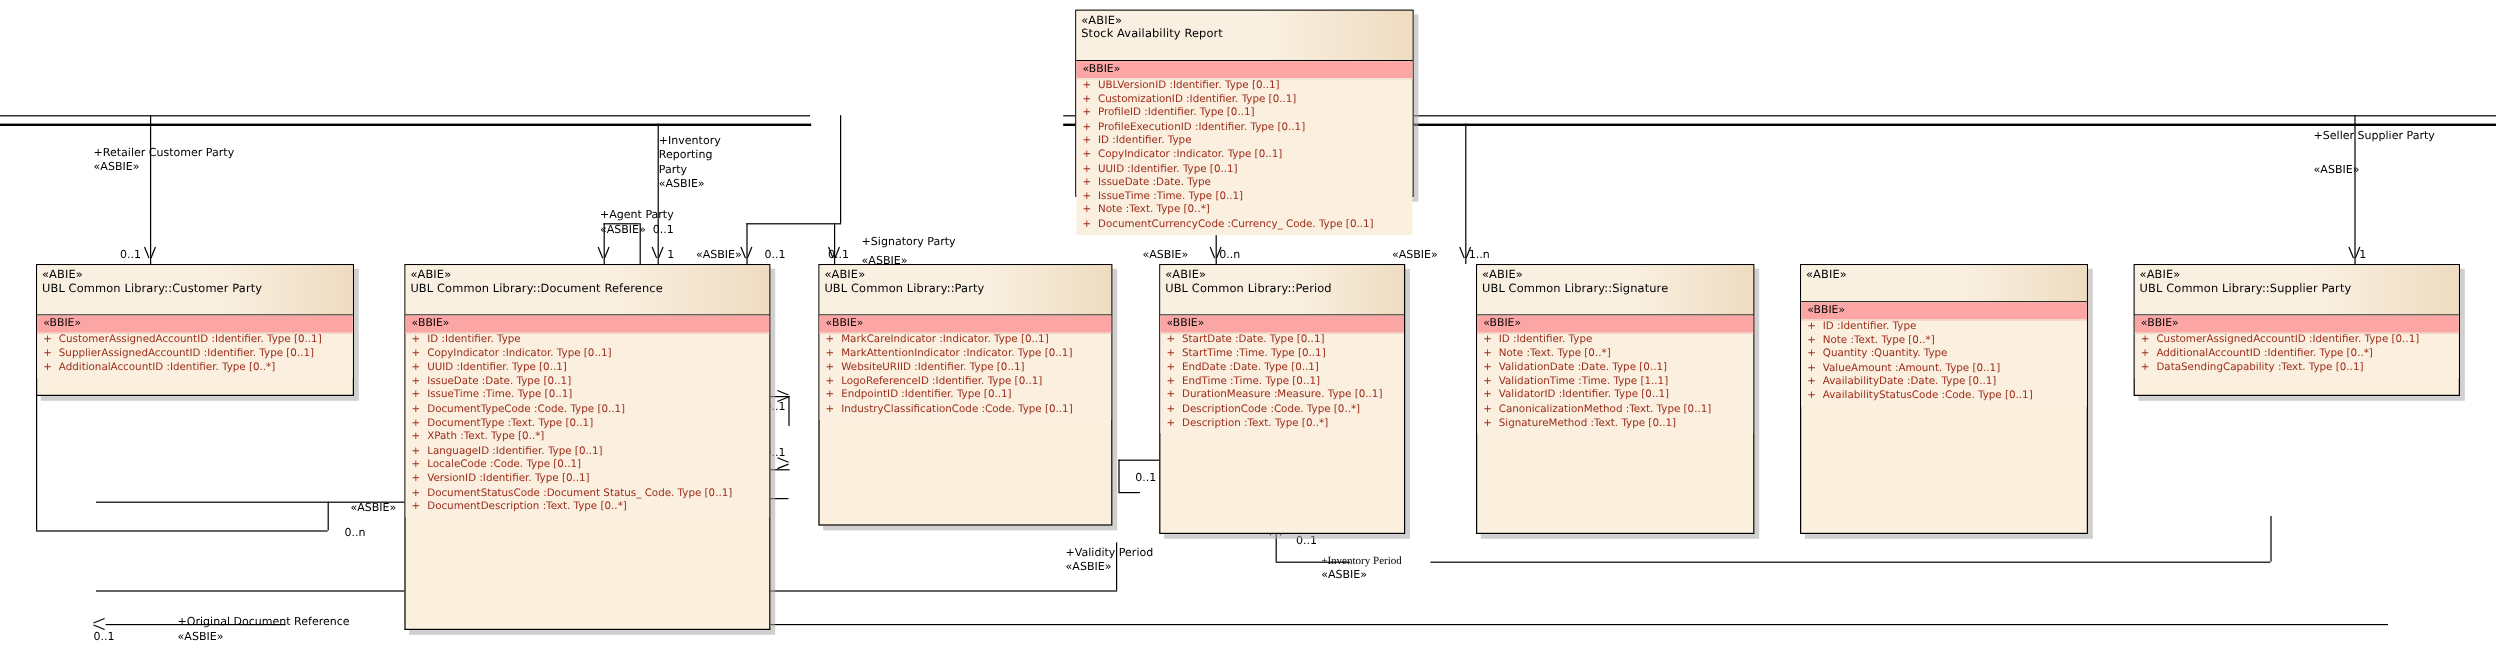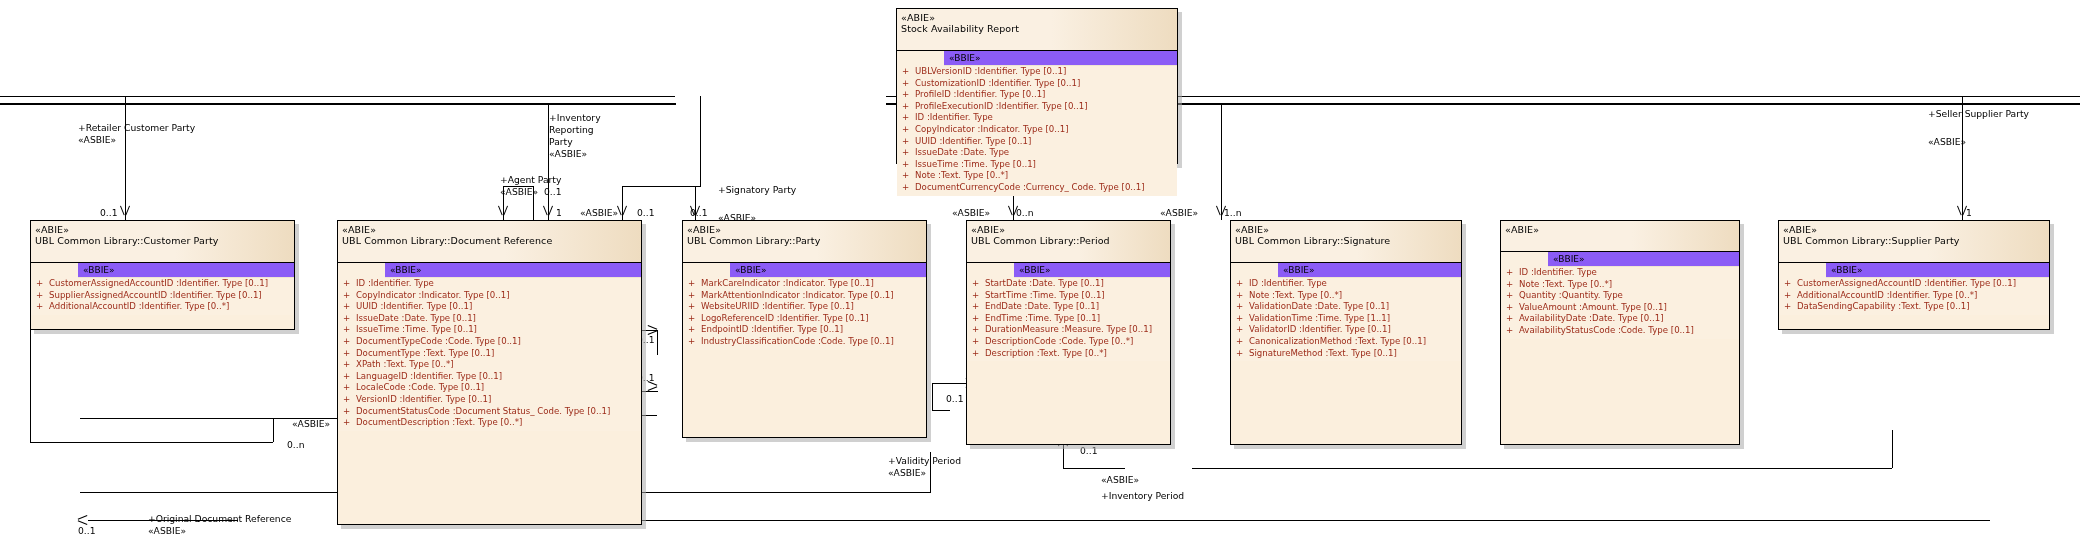--- a/index.html
+++ b/index.html
@@ -49,23 +49,22 @@
   }
   .uml-compartment {
     padding: 0 0 2px 0;
     background: #fbf0e0;
   }
   .bbie-label {
     font-size: 9px;
     line-height: 12px;
     padding: 1px 0 1px 5px;
     color: #000000;
-    background: #8b5cf6;
+    background: #fca5a5;
     border-bottom: 1px solid #efe4d2;
-    margin-left: 47px;
   }
   .attr {
     font-size: 8.6px;
     line-height: 11.6px;
     color: #9c2b19;
     white-space: nowrap;
     padding-left: 5px;
   }
   .attr .plus {
     display: inline-block;
@@ -229,21 +228,21 @@
   <div class="edge-label" style="left:549px; top:148px;"><span>«ASBIE»</span></div>
   <div class="mult" style="left:556px; top:207px;"><span>1</span></div>
 
   <div class="edge-label" style="left:500px; top:174px;"><span>+Agent Party</span></div>
   <div class="edge-label" style="left:500px; top:186px;"><span>«ASBIE»</span></div>
   <div class="mult" style="left:544px; top:186px;"><span>0..1</span></div>
 
   <div class="mult" style="left:580px; top:207px;"><span>«ASBIE»</span></div>
   <div class="mult" style="left:637px; top:207px;"><span>0..1</span></div>
 
-  <div class="edge-label" style="left:718px; top:184px;"><span>+Signatory Party</span></div>
+  <div class="edge-label" style="left:718px; top:196px;"><span>+Signatory Party</span></div>
   <div class="edge-label" style="left:718px; top:212px;"><span>«ASBIE»</span></div>
   <div class="mult" style="left:690px; top:207px;"><span>0..1</span></div>
 
   <div class="mult" style="left:952px; top:207px;"><span>«ASBIE»</span></div>
   <div class="mult" style="left:1016px; top:207px;"><span>0..n</span></div>
 
   <div class="mult" style="left:1160px; top:207px;"><span>«ASBIE»</span></div>
   <div class="mult" style="left:1224px; top:207px;"><span>1..n</span></div>
 
   <div class="edge-label" style="left:1928px; top:108px;"><span>+Seller Supplier Party</span></div>
@@ -257,21 +256,21 @@
   <div class="mult" style="left:637px; top:372px;"><span>0..1</span></div>
   <div class="edge-label" style="left:492px; top:388px;"><span>+Issuer Party</span></div>
   <div class="edge-label" style="left:492px; top:400px;"><span>«ASBIE»</span></div>
 
   <div class="mult" style="left:946px; top:393px;"><span>0..1</span></div>
 
   <div class="edge-label" style="left:888px; top:455px;"><span>+Validity Period</span></div>
   <div class="edge-label" style="left:888px; top:467px;"><span>«ASBIE»</span></div>
 
   <div class="mult" style="left:1080px; top:445px;"><span>0..1</span></div>
-  <div class="edge-label" style="left:1101px; top:490px;"><span>+Inventory Period</span></div>
+  <div class="edge-label" style="left:1101px; top:462px;font-family:Liberation Serif, serif;"><span>+Inventory Period</span></div>
   <div class="edge-label" style="left:1101px; top:474px;"><span>«ASBIE»</span></div>
 
   <div class="mult" style="left:78px; top:525px;"><span>0..1</span></div>
   <div class="edge-label" style="left:148px; top:513px;"><span>+Original Document Reference</span></div>
   <div class="edge-label" style="left:148px; top:525px;"><span>«ASBIE»</span></div>
 
   <div class="uml-class" style="left:896px; top:8px; width:282px; height:156px;">
     <div class="uml-header">
       <span class="stereo">«ABIE»</span>
       <span class="cls-name">Stock Availability Report</span>

